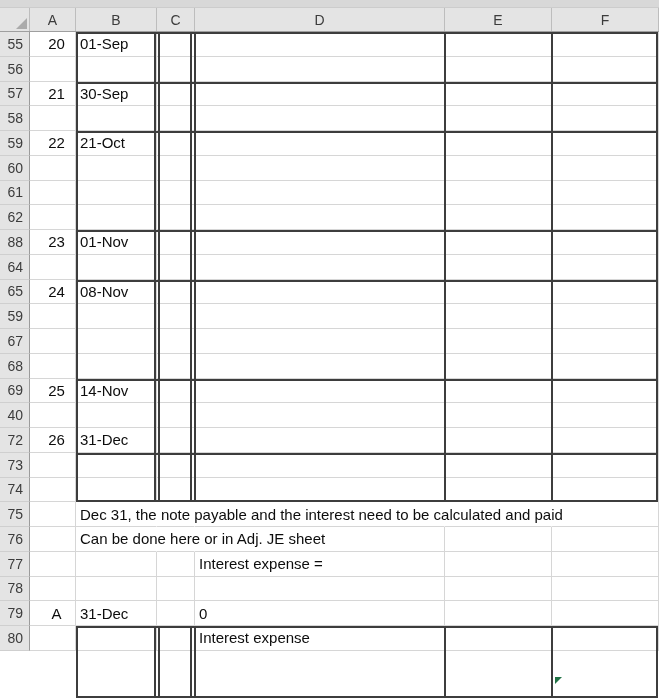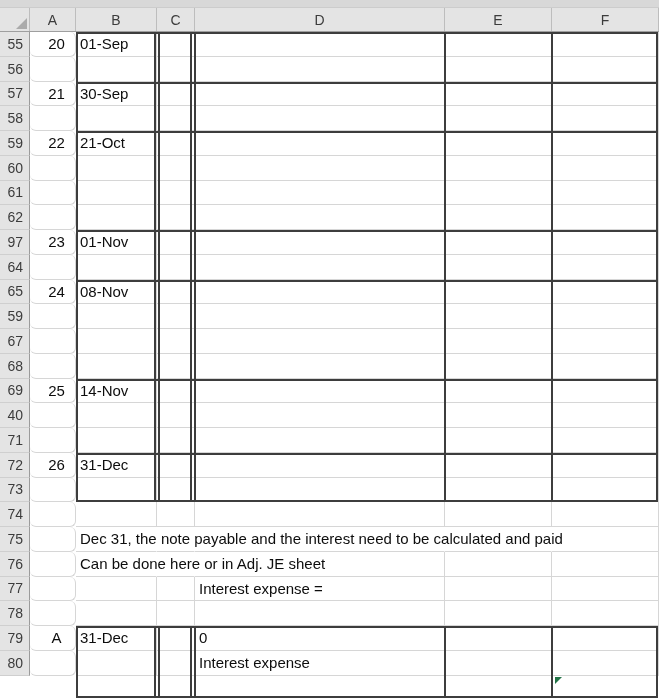--- a/index.html
+++ b/index.html
@@ -18,21 +18,21 @@
   .corner-tri{position:absolute;right:2px;bottom:2px;width:0;height:0;
     border-bottom:11px solid #ababab;border-left:11px solid transparent;}
 
   
   .rows{position:absolute;left:0;top:32px;width:659px;}
   .row{display:grid;grid-template-columns:30px 46px 81px 38px 250px 107px 107px;height:24.75px;box-sizing:border-box;}
   .row-header{background:#e4e4e4;color:#3c3c3c;font-size:14px;display:flex;align-items:center;justify-content:flex-end;
     padding-right:6px;border-right:1px solid #9b9b9b;border-bottom:1px solid #cfcfcf;box-sizing:border-box;}
   .cell{font-size:15px;color:#0d0d0d;display:flex;align-items:center;padding-left:4px;
     border-right:1px solid #d6d6d6;border-bottom:1px solid #d6d6d6;box-sizing:border-box;line-height:1;}
-  .col-A{justify-content:center;padding-left:8px;border-radius:6px;}
+  .col-A{justify-content:center;padding-left:8px;}
   .col-F{justify-content:flex-end;padding-left:0;padding-right:28px;}
   .spill{white-space:nowrap;overflow:visible;position:relative;z-index:2;border-right-color:transparent;}
 
   
   .ov{position:absolute;pointer-events:none;box-sizing:border-box;}
   .vbox{border-left:2px solid #3d3d3d;border-right:2px solid #3d3d3d;}
   .t1{top:32px;height:470.3px;}
   .t2{top:626px;height:72px;}
   .box-b{left:76px;width:80px;}
   .box-c{left:158px;width:34px;}
@@ -134,21 +134,21 @@
       <div class="row">
         <div class="row-header">62</div>
         <div class="cell col-A"></div>
         <div class="cell col-B"></div>
         <div class="cell col-C"></div>
         <div class="cell col-D"></div>
         <div class="cell col-E"></div>
         <div class="cell col-F"></div>
       </div>
       <div class="row">
-        <div class="row-header">97</div>
+        <div class="row-header">88</div>
         <div class="cell col-A">23</div>
         <div class="cell col-B">01-Nov</div>
         <div class="cell col-C"></div>
         <div class="cell col-D"></div>
         <div class="cell col-E"></div>
         <div class="cell col-F"></div>
       </div>
       <div class="row">
         <div class="row-header">64</div>
         <div class="cell col-A"></div>
@@ -198,29 +198,20 @@
         <div class="row-header">69</div>
         <div class="cell col-A">25</div>
         <div class="cell col-B">14-Nov</div>
         <div class="cell col-C"></div>
         <div class="cell col-D"></div>
         <div class="cell col-E"></div>
         <div class="cell col-F"></div>
       </div>
       <div class="row">
         <div class="row-header">40</div>
-        <div class="cell col-A"></div>
-        <div class="cell col-B"></div>
-        <div class="cell col-C"></div>
-        <div class="cell col-D"></div>
-        <div class="cell col-E"></div>
-        <div class="cell col-F"></div>
-      </div>
-      <div class="row">
-        <div class="row-header">71</div>
         <div class="cell col-A"></div>
         <div class="cell col-B"></div>
         <div class="cell col-C"></div>
         <div class="cell col-D"></div>
         <div class="cell col-E"></div>
         <div class="cell col-F"></div>
       </div>
       <div class="row">
         <div class="row-header">72</div>
         <div class="cell col-A">26</div>

